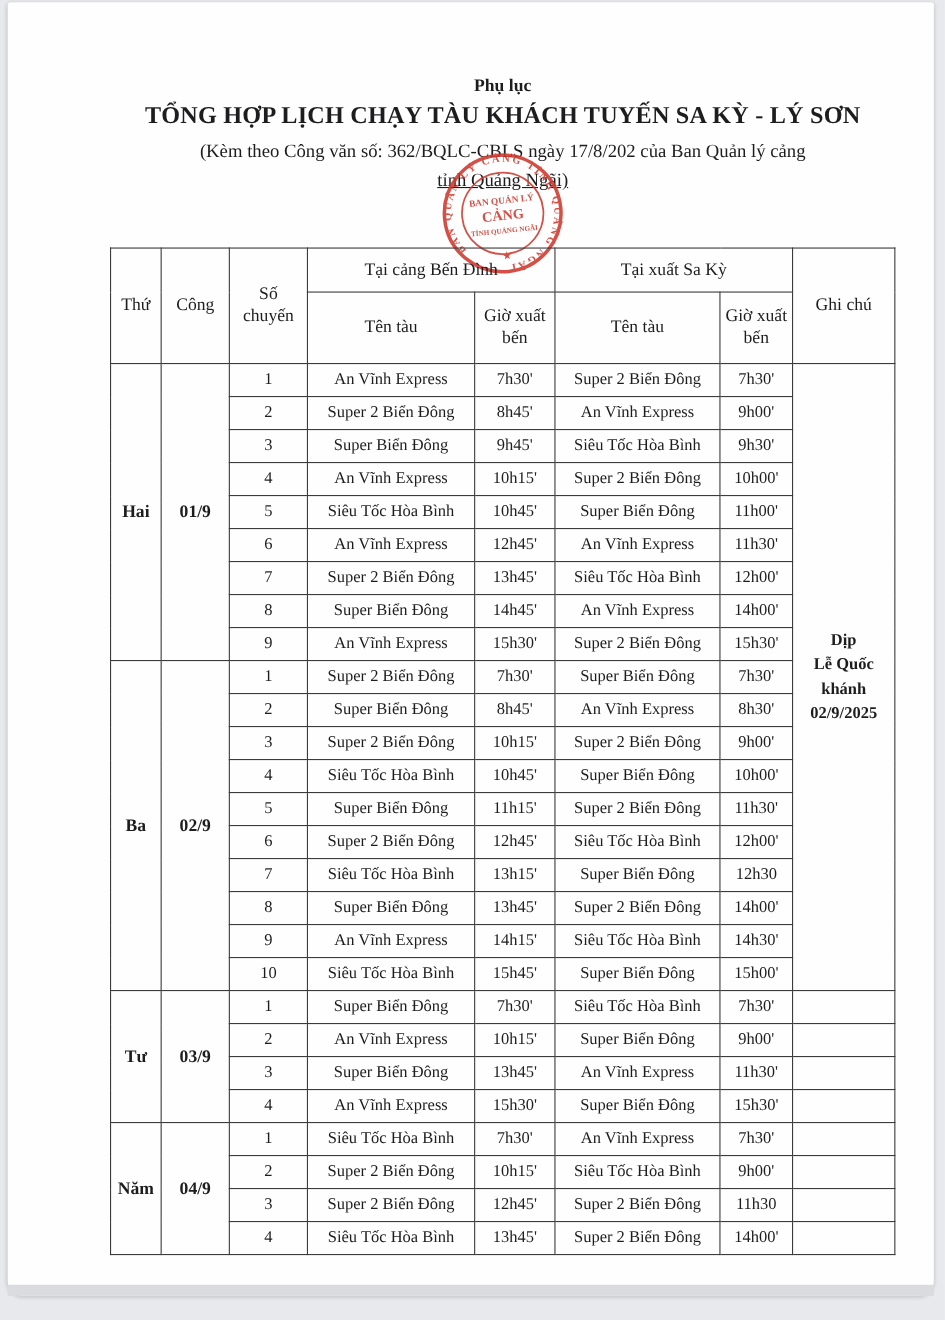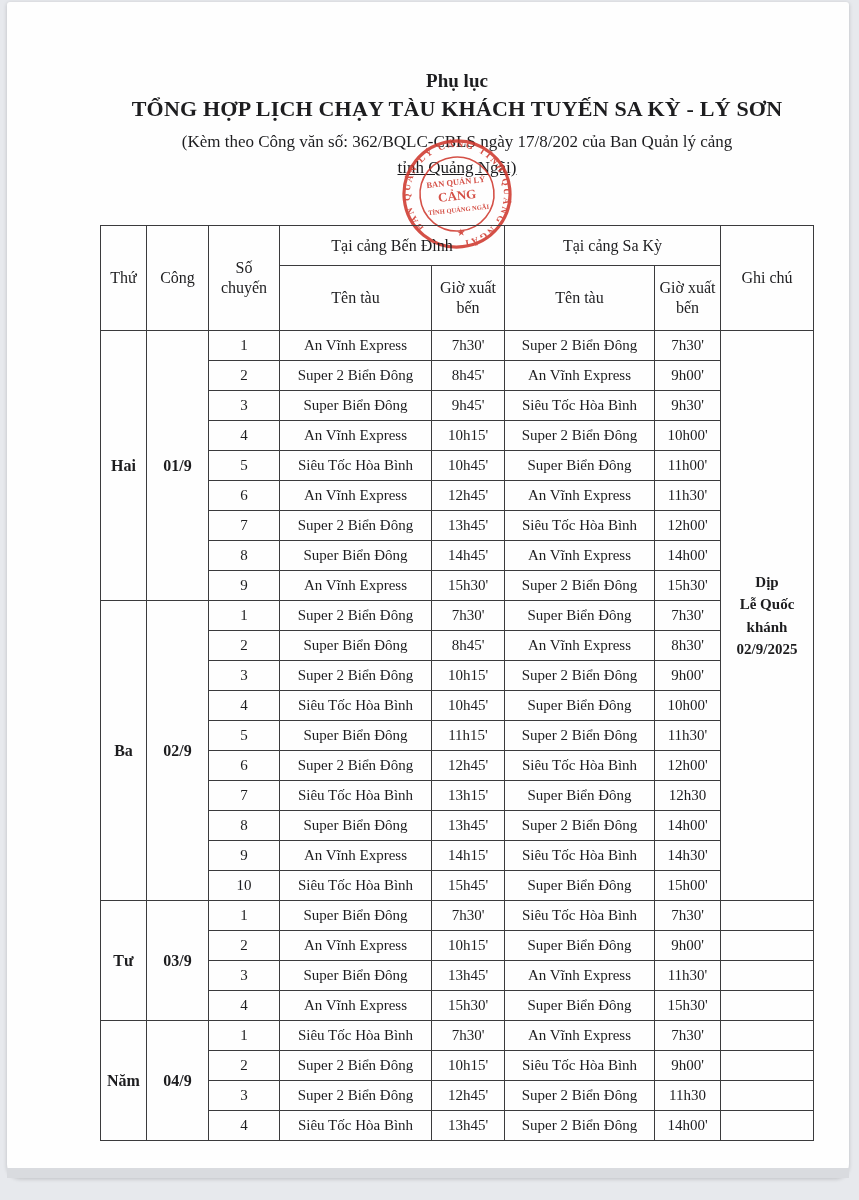--- a/index.html
+++ b/index.html
@@ -19,21 +19,21 @@
   }
   .bottom-strip{
     position:absolute; left:0; right:0; bottom:0; height:10px;
     background:#d9dbdf;
   }
   
   .doc-header{
     position:absolute; left:70px; top:68px; width:760px;
     text-align:center;
   }
-  .appendix  { font-size:19px; font-weight:bold; }
+  .appendix  { font-size:16px; font-weight:bold; }
   .main-title{ font-size:22px; font-weight:bold; margin-top:4px; letter-spacing:.2px;}
   .date-range{ font-size:18px; font-weight:bold; margin-top:3px; }
   .subtitle  { font-size:17px; margin-top:7px; line-height:1.55; }
   .subtitle .u { text-decoration:underline;text-align:right; }
   
   .stamp{
     position:absolute; left:394px; top:136px; width:112px; height:112px;
     opacity:.88; transform:rotate(-6deg); pointer-events:none;
   }
   
@@ -94,21 +94,21 @@
       <col style="width:150px">
         <col style="width:66px">
         <col style="width:93px">
     </colgroup>
     <thead>
       <tr class="tier1">
         <th rowspan="2">Thứ</th>
         <th rowspan="2">Công</th>
         <th rowspan="2">Số chuyến</th>
         <th colspan="2">Tại cảng Bến Đình</th>
-        <th colspan="2">Tại cảng Sa Kỳ</th>
+        <th colspan="2">Tại xuất Sa Kỳ</th>
         <th rowspan="2">Ghi chú</th>
       </tr>
       <tr class="tier2">
         <th>Tên tàu</th>
         <th>Giờ xuất bến</th>
         <th>Tên tàu</th>
         <th>Giờ xuất bến</th>
       </tr>
     </thead>
     <tbody id="schedule-body">

